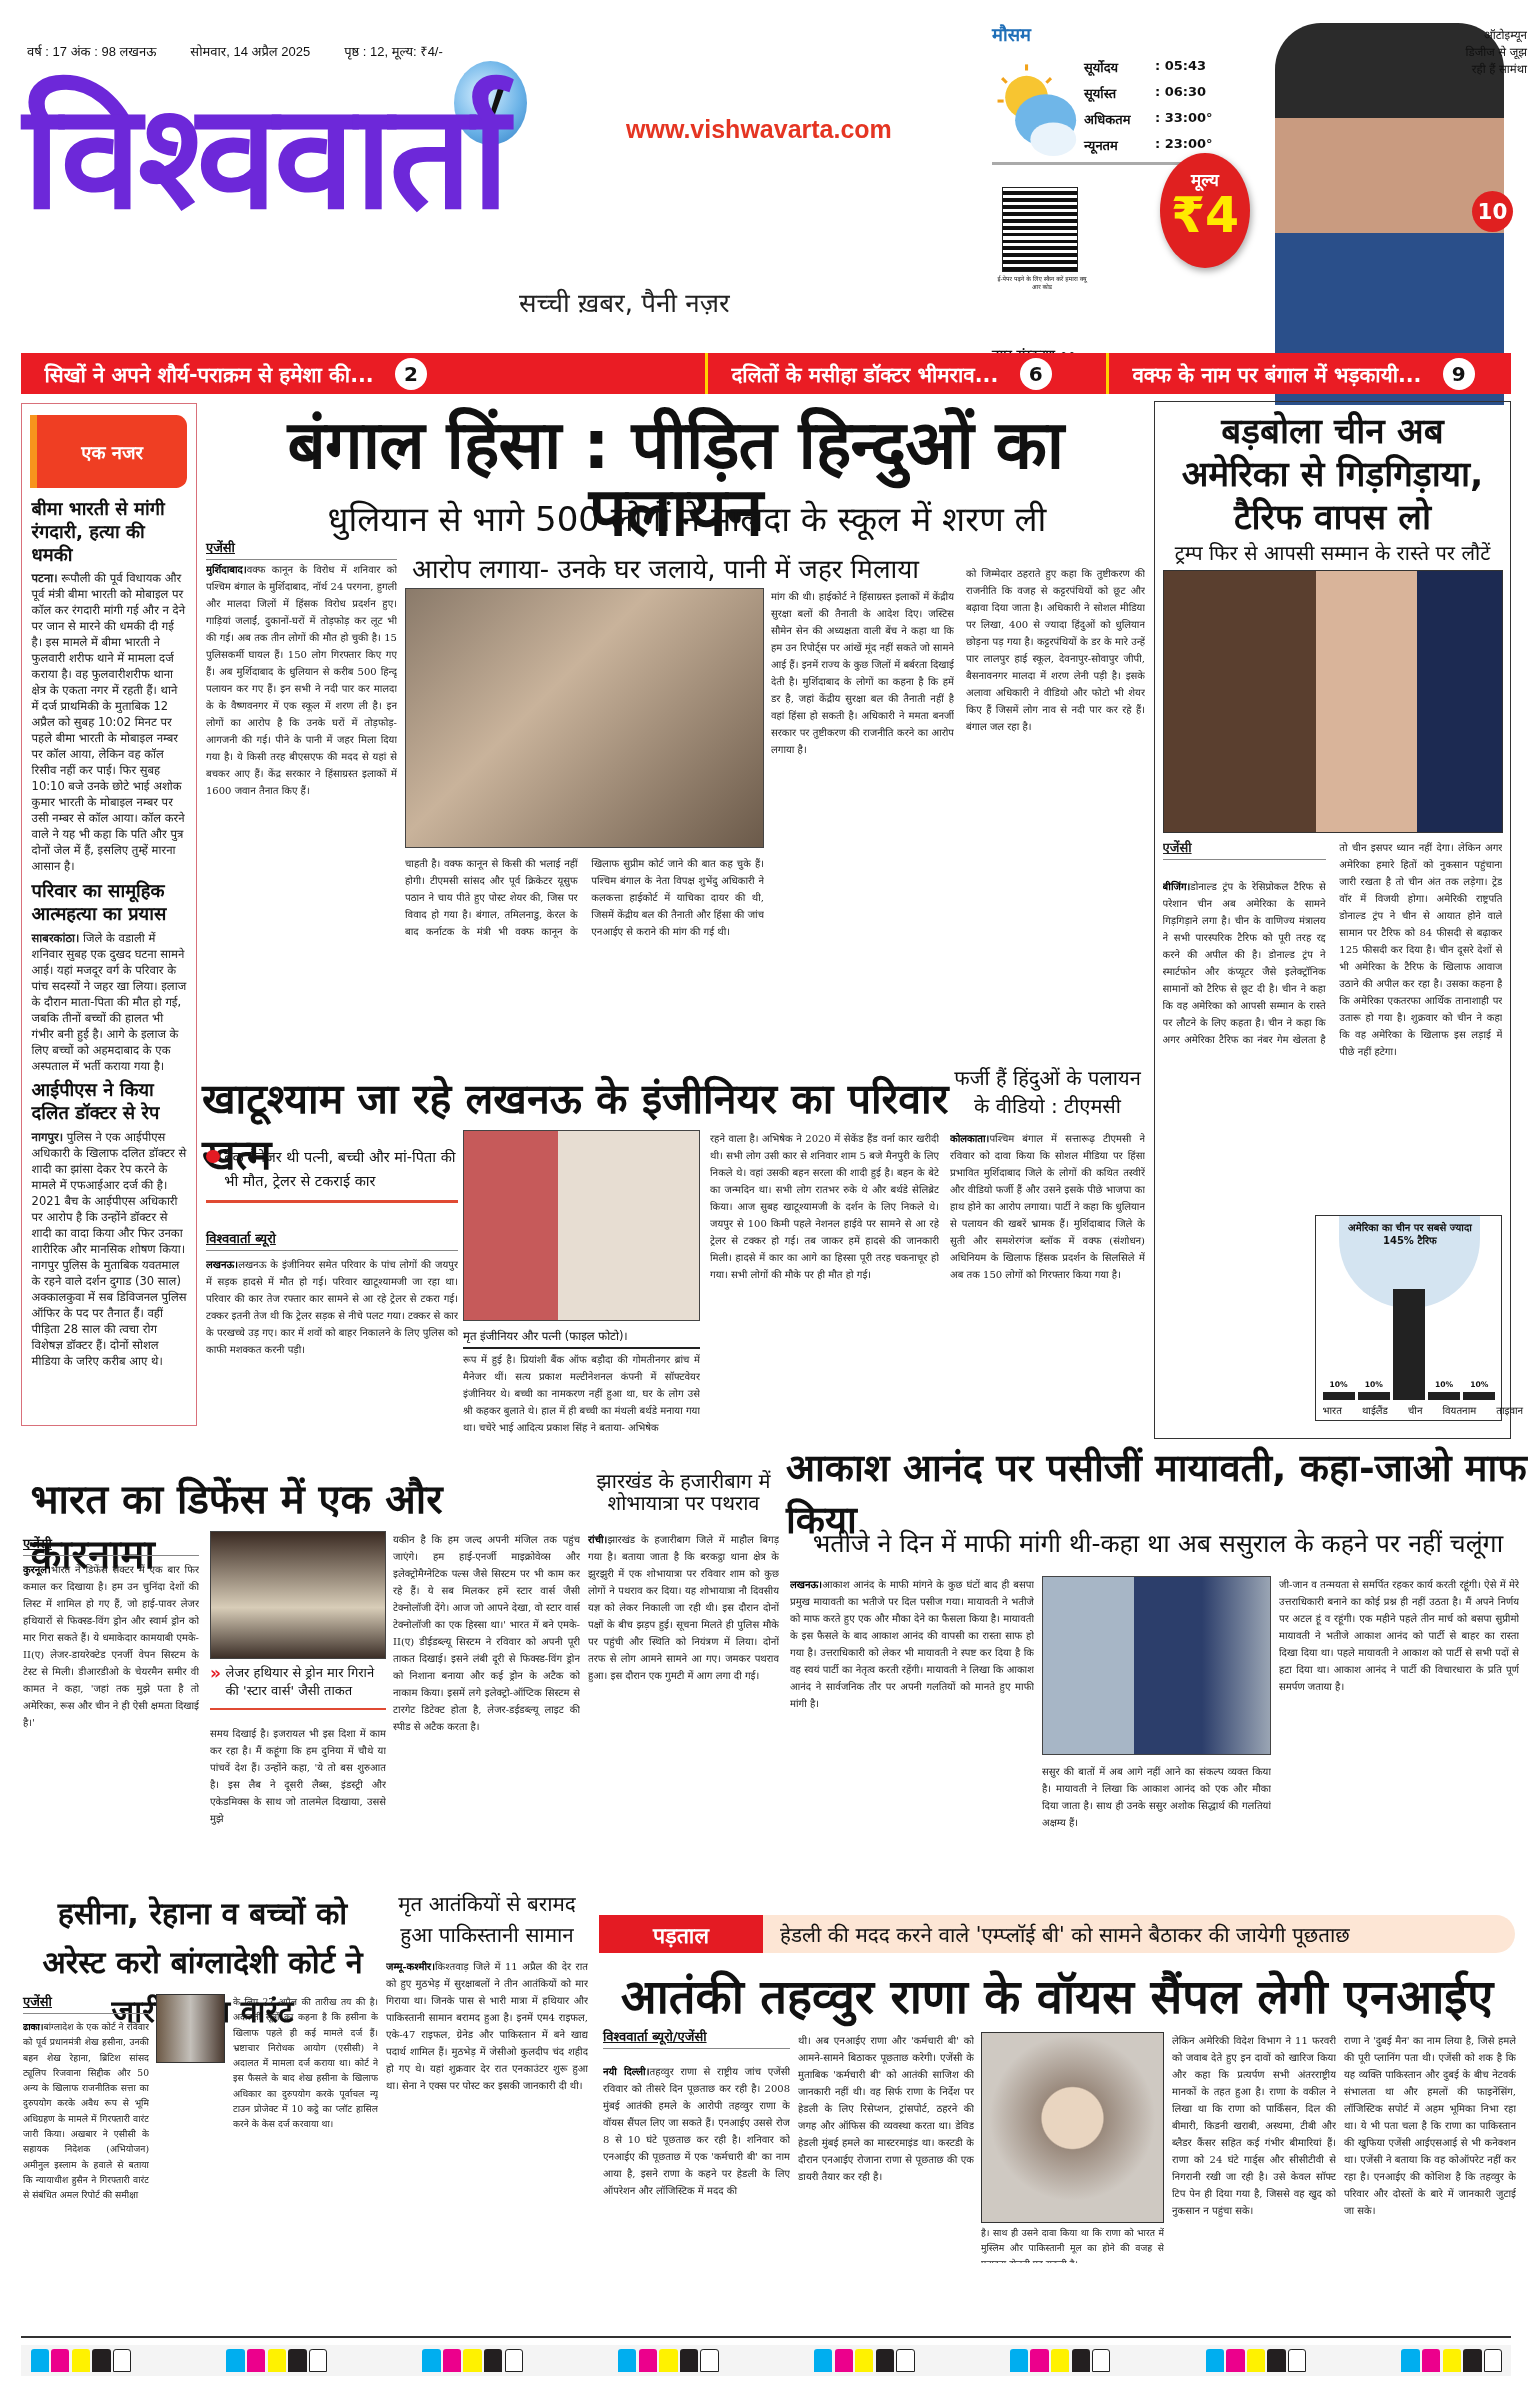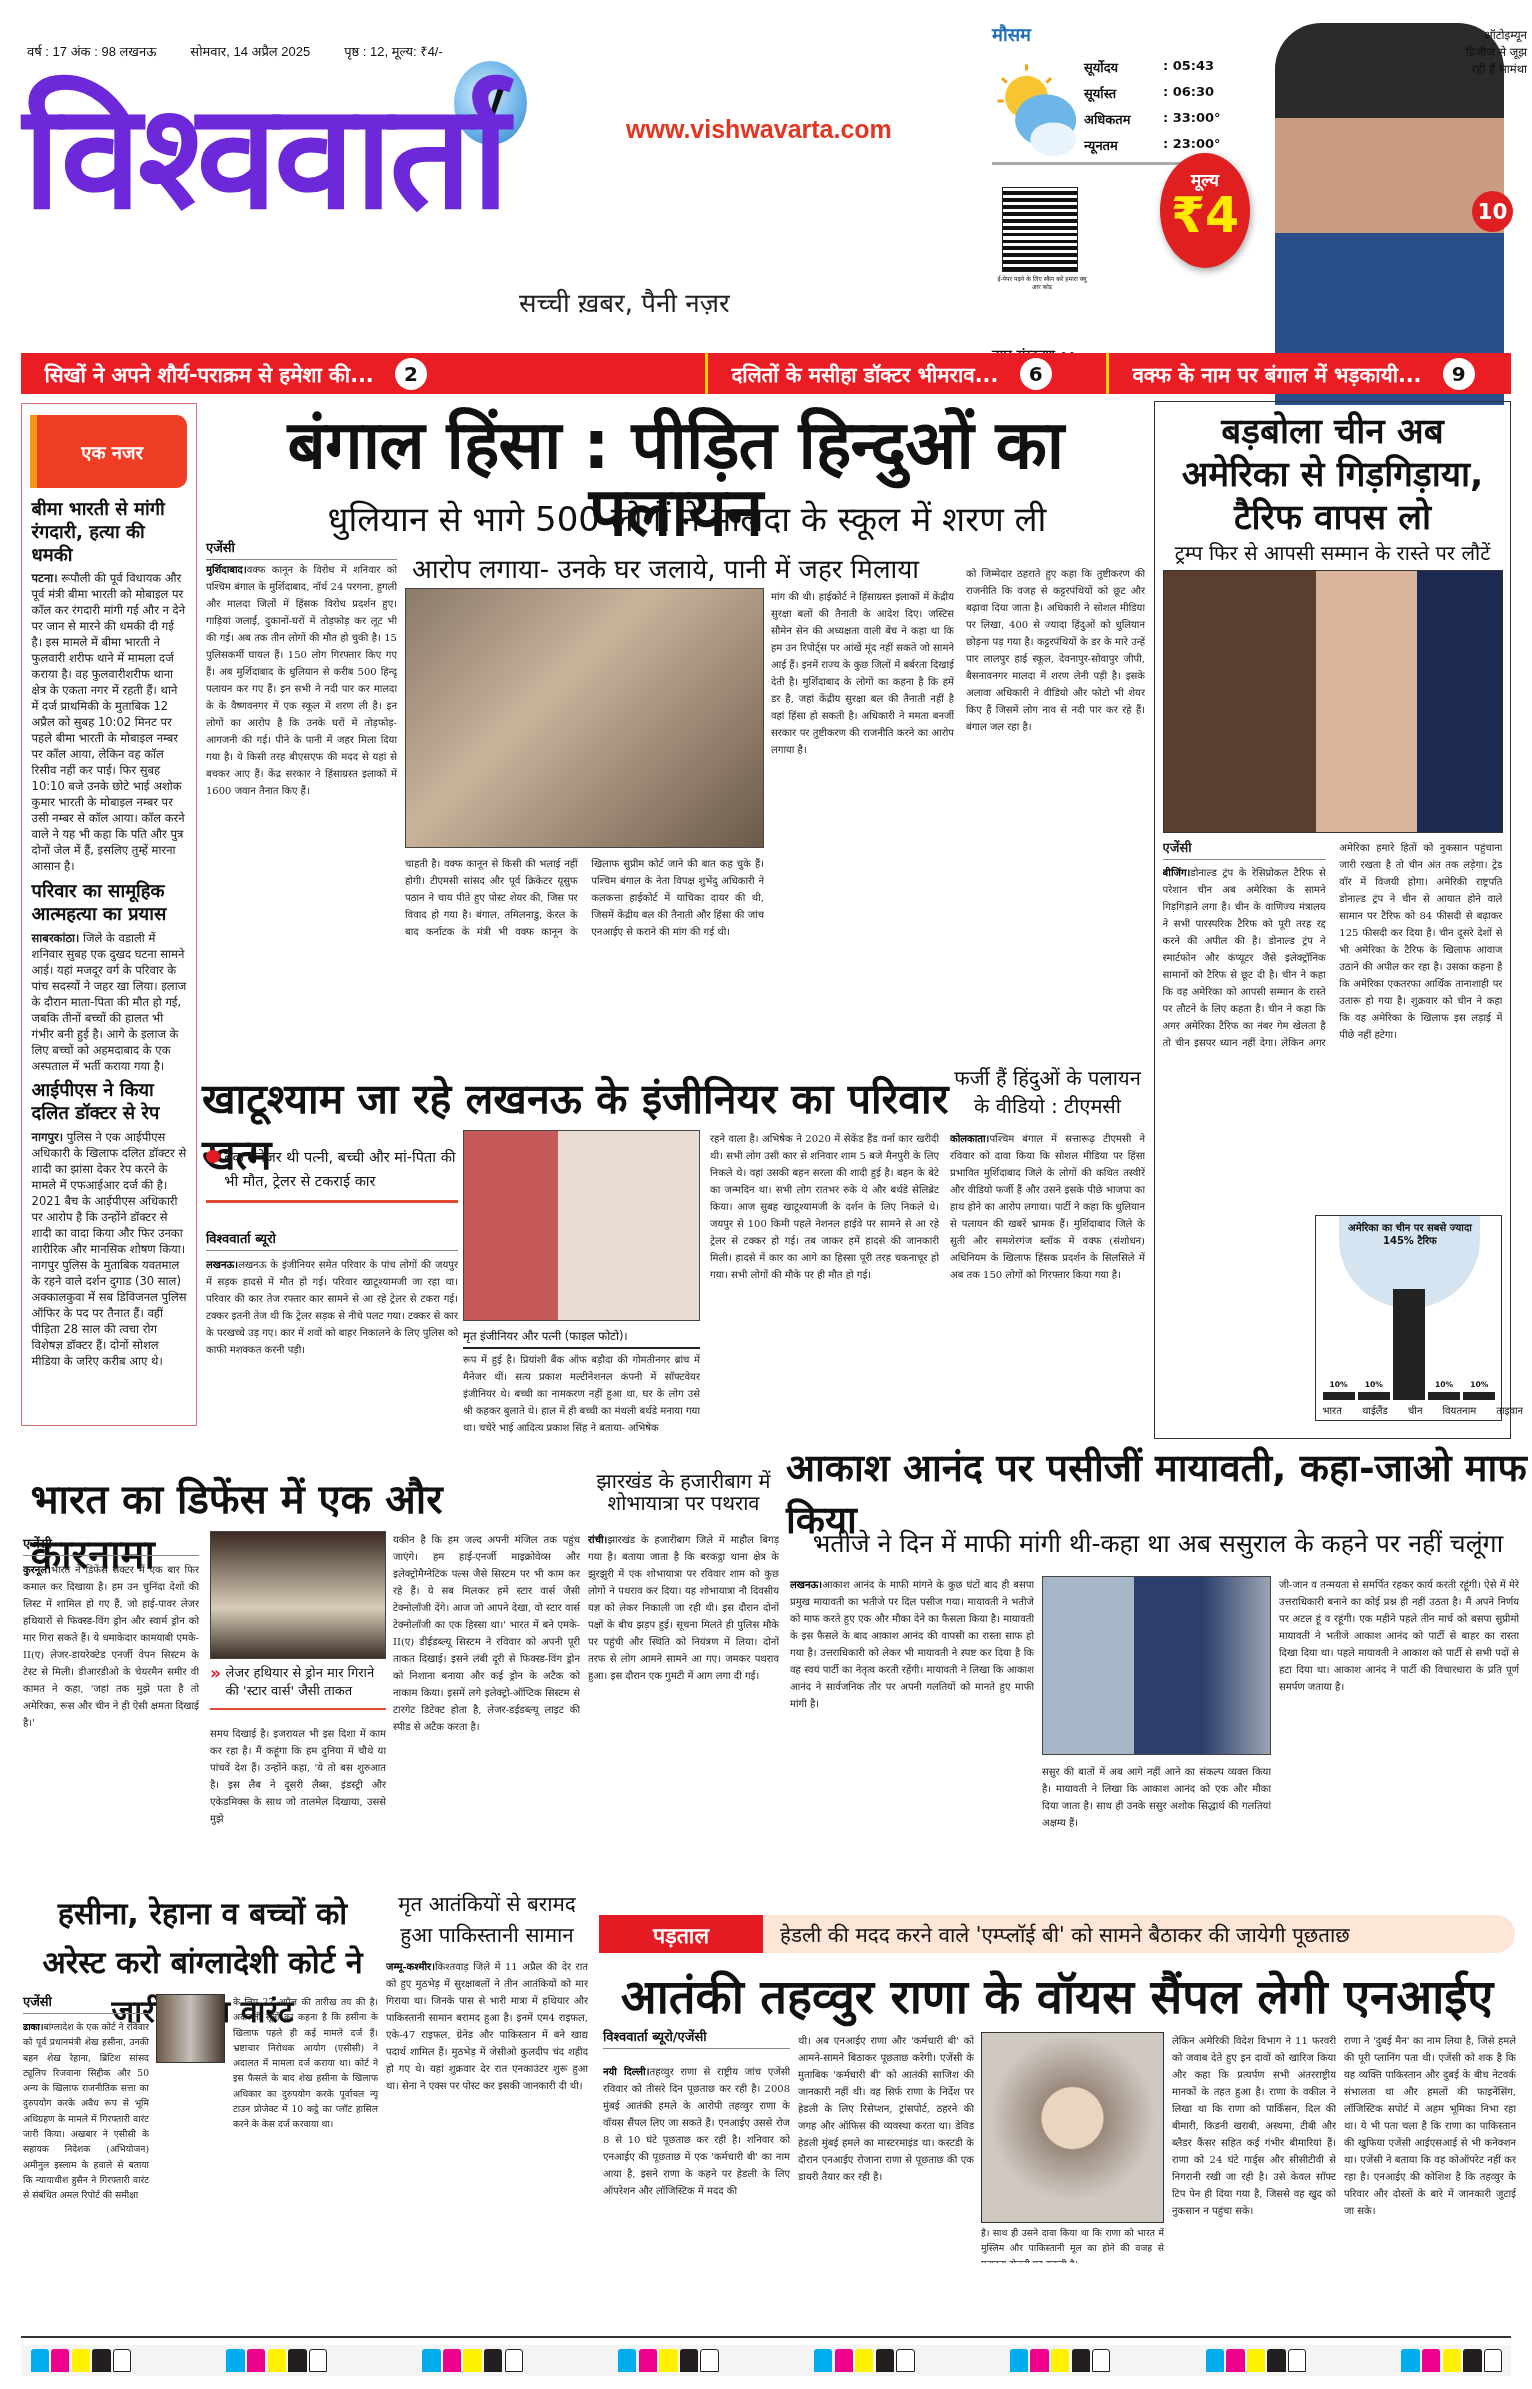--- a/index.html
+++ b/index.html
@@ -4,34 +4,34 @@
 <style>
   * { box-sizing: border-box; margin: 0; padding: 0; }
   html, body { width: 1533px; height: 2389px; background: #fff; overflow: hidden; }
   body { font-family: "DejaVu Sans", sans-serif; color: #111; position: relative; }
   .abs { position: absolute; }
   .cond { font-family: "Liberation Sans", sans-serif; }
   .bodytext { font-family: "DejaVu Serif", serif; font-size: 10px; line-height: 17px; color: #222; text-align: justify; }
   .bodytext.small { font-size: 9.2px; line-height: 15.3px; }
   .cols2 { column-count: 2; column-gap: 13.7px; }
   .dateline { font-weight: bold; color: #000; }
-  .byline { font-weight: bold; font-size: 13px; border-bottom: 1.5px solid #888; padding-bottom: 3.1px; margin-bottom: 4px; font-family: "DejaVu Sans", sans-serif; }
+  .byline { font-weight: bold; font-size: 13px; border-bottom: 1.5px solid #888; padding-bottom: 3.1px; margin-bottom: 18px; font-family: "DejaVu Sans", sans-serif; text-decoration: underline; }
   .photo { background: linear-gradient(135deg, #8a7a6a, #c9b39b 40%, #6b5a4a); border: 1.5px solid #444; }
   .caption { font-size: 14.5px; font-family: "DejaVu Sans", sans-serif; border-bottom: 2.3px solid #222; padding: 4.6px 0; }
 
   
   .topline { top: 42px; left: 27px; font-size: 13px; font-family: "Liberation Sans", sans-serif; display: flex; gap: 34px; }
   .logo-word { top: 84px; left: 23px; font-size: 145px; font-weight: bold; color: #6d28d9; letter-spacing: -3.1px; line-height: 1; font-family: "DejaVu Sans", sans-serif; }
   .tagline { top: 284px; left: 519px; font-size: 26px; color: #222; }
   .website { top: 115px; left: 626px; font-size: 25px; color: #e53522; font-weight: bold; font-family: "Liberation Sans", sans-serif; }
   .globe { top: 61px; left: 454px; width: 73px; height: 84px; border-radius: 50%; background: radial-gradient(circle at 40% 40%, #d9f0ff, #6db4e8 55%, #2e7cc4); display:flex; align-items:center; justify-content:center; font-size: 44px; font-weight: bold; color: #111; font-family: "Liberation Sans", sans-serif; }
   .weather { top: 21.4px; left: 992px; width: 229px; }
   .weather-title { font-size: 18.3px; font-weight: bold; color: #1f6fb8; }
   .weather-icon { position:absolute; top: 34px; left: 3.8px; width: 84px; height: 115px; }
-  .weather-row { position:absolute; left: 92px; font-size: 13px; font-weight: bold; display:flex; gap: 26px; }
+  .weather-row { position:absolute; left: 92px; font-size: 13px; font-weight: bold; display:flex; gap: 18px; }
   .weather-rule { position:absolute; top: 141px; left: 0; width: 206px; height: 3.1px; background: #aaa; }
   .qr { top: 187px; left: 1002px; width: 76px; height: 85px; border: 1.5px solid #222; background:
       repeating-linear-gradient(0deg, #111 0 3.8px, #fff 3.8px 6.9px), #fff; }
   .qr-caption { top: 275px; left: 996px; font-size: 6.1px; width: 92px; text-align: center; line-height: 8.4px; }
   .price { top: 153px; left: 1160px; width: 90px; height: 115px; border-radius: 50%; background: #e02020; color: #fff; text-align: center; box-shadow: 1.5px 3.1px 7.6px rgba(0,0,0,0.35); }
   .price .lbl { font-size: 17px; font-weight: bold; padding-top: 15.3px; }
   .price .val { font-size: 49px; font-weight: bold; color: #ffea00; line-height: 1; }
   .edition { top: 345px; left: 992px; font-size: 13px; font-weight: bold; }
   .celebrity { top: 23px; left: 1275px; width: 229px; height: 382px; background: linear-gradient(180deg, #2b2b2b 0 25%, #c99b80 25% 55%, #2a4f8a 55% 100%); border-radius: 46px 46px 0 0; }
   .celeb-text { top: 27px; left: 1458px; font-size: 11.5px; text-align: right; line-height: 17px; width: 69px; }

